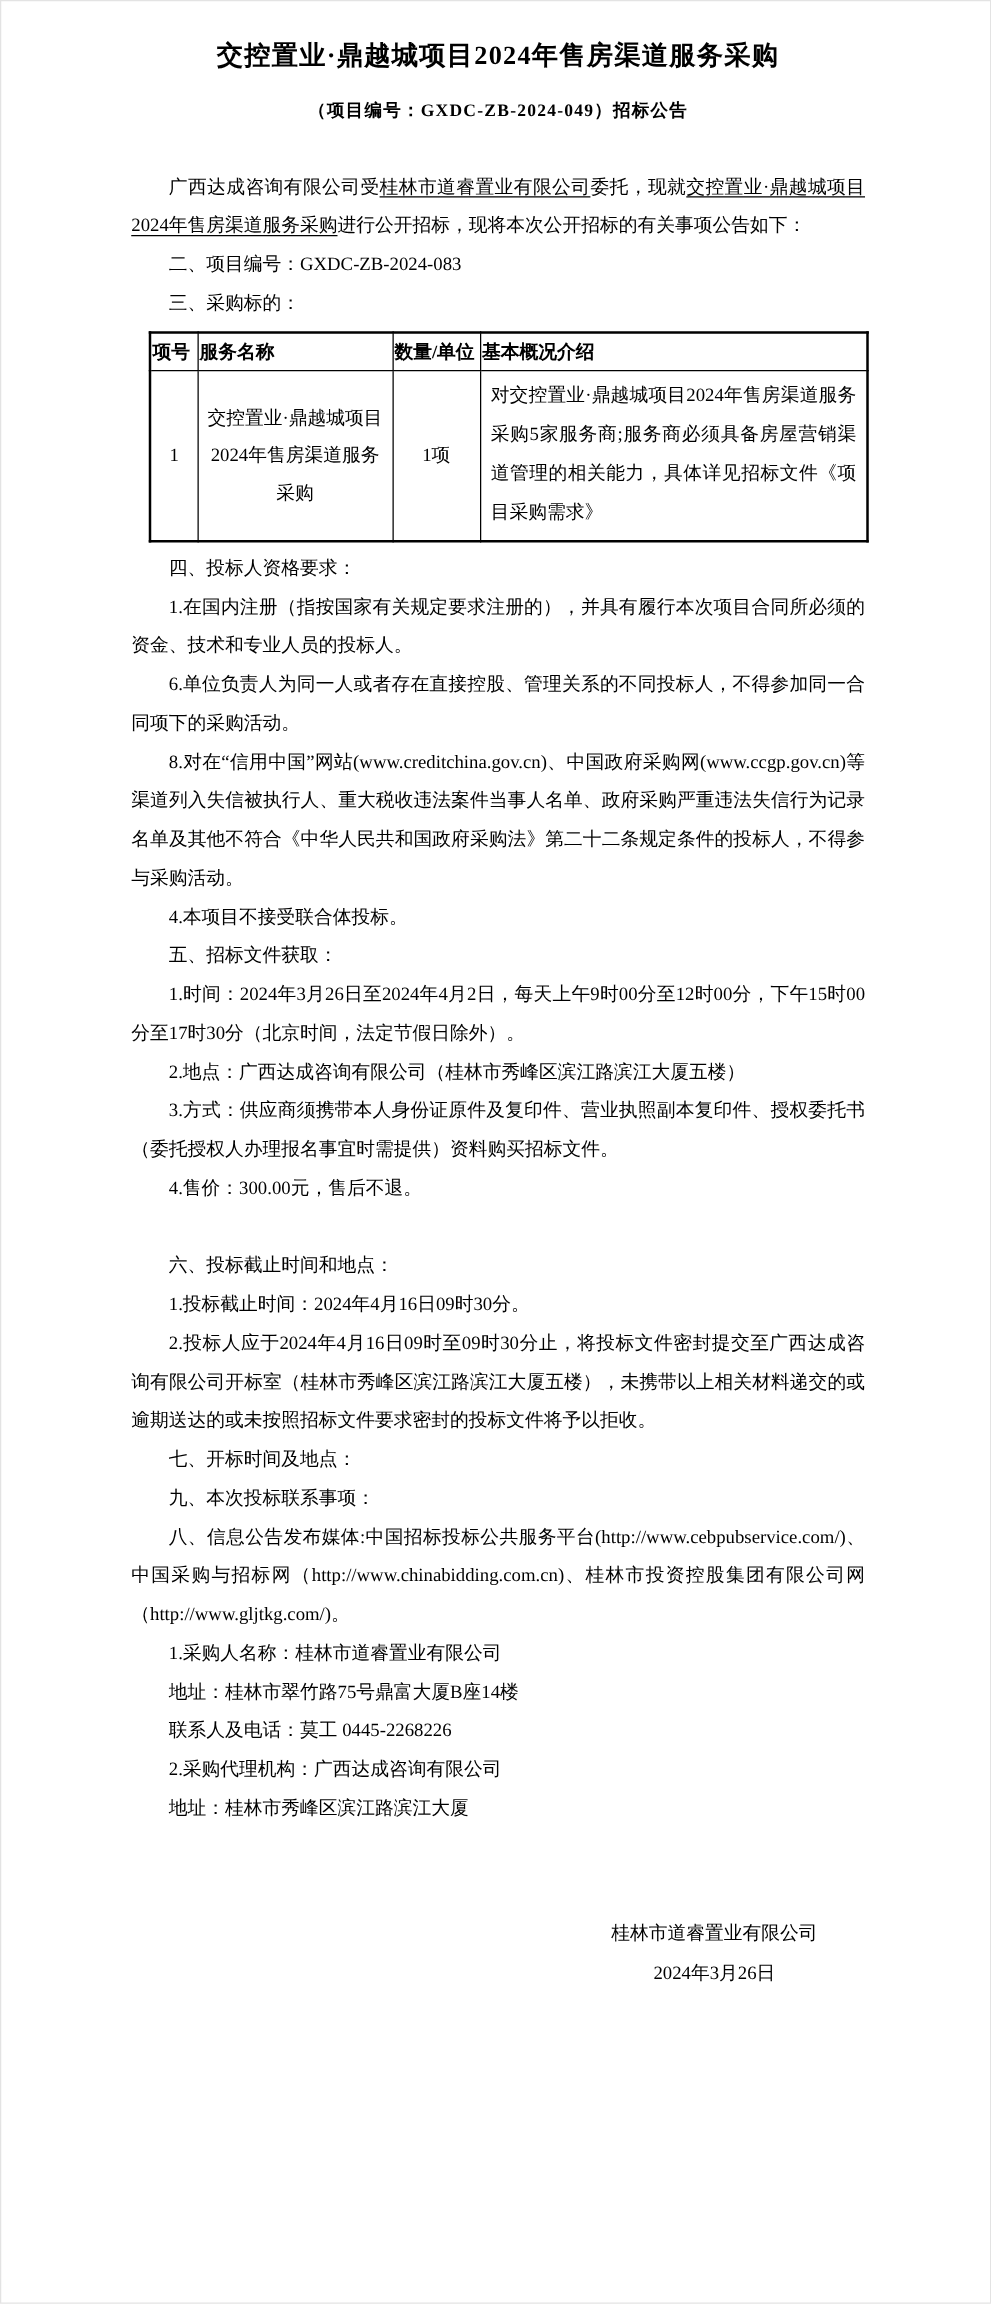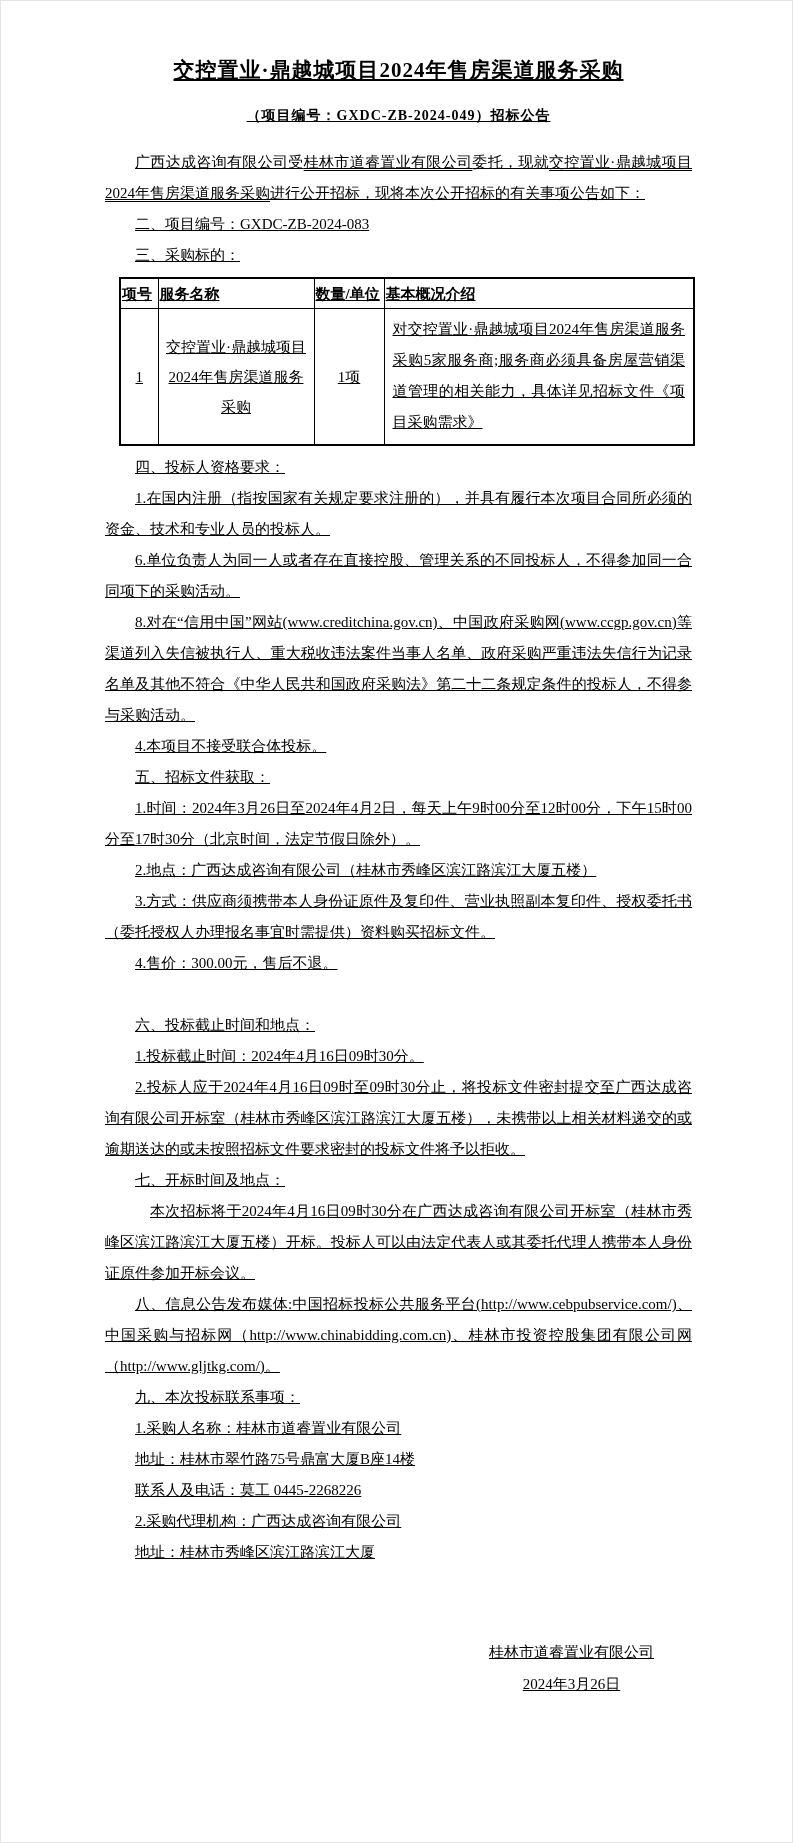--- a/index.html
+++ b/index.html
@@ -7,22 +7,21 @@
     width: 793px;
     height: 1843px;
     background: #ffffff;
     box-sizing: border-box;
     border: 1px solid #e3e3e3;
     font-family: "Liberation Serif", "DejaVu Serif", serif;
     color: #000000;
     overflow: hidden;
   }
   .page {
-    padding: 54px 100px 0 104px;
-    text-decoration: underline;
+    padding: 28px 100px 0 104px;
   }
   .doc-title {
     font-size: 21px;
     font-weight: bold;
     text-align: center;
     margin: 0;
     line-height: 30px;
     letter-spacing: 1px;
   }
   .doc-subtitle {
@@ -33,21 +32,21 @@
     line-height: 30px;
     letter-spacing: 1px;
   }
   .body-text p {
     font-size: 15px;
     line-height: 31px;
     margin: 0;
     text-indent: 2em;
     text-align: justify;
   }
-  .body-text { margin-top: 16px; }
+  .body-text { margin-top: 30px; }
   p.indent3 { text-indent: 3em; }
   .u { text-decoration: underline; text-underline-offset: 3px; }
   .gap-before { margin-top: 31px !important; }
 
   table.purchase-table {
     border-collapse: collapse;
     table-layout: fixed;
     width: 574px;
     margin: 6px 0 6px 14px;
     border: 2px solid #000;
@@ -139,25 +138,24 @@
     <p>1.时间：2024年3月26日至2024年4月2日，每天上午9时00分至12时00分，下午15时00分至17时30分（北京时间，法定节假日除外）。</p>
     <p>2.地点：广西达成咨询有限公司（桂林市秀峰区滨江路滨江大厦五楼）</p>
     <p>3.方式：供应商须携带本人身份证原件及复印件、营业执照副本复印件、授权委托书（委托授权人办理报名事宜时需提供）资料购买招标文件。</p>
     <p>4.售价：300.00元，售后不退。</p>
 
     <p class="gap-before">六、投标截止时间和地点：</p>
     <p>1.投标截止时间：2024年4月16日09时30分。</p>
     <p>2.投标人应于2024年4月16日09时至09时30分止，将投标文件密封提交至广西达成咨询有限公司开标室（桂林市秀峰区滨江路滨江大厦五楼），未携带以上相关材料递交的或逾期送达的或未按照招标文件要求密封的投标文件将予以拒收。</p>
 
     <p>七、开标时间及地点：</p>
-    <p class="indent3">本次招标将于2024年4月16日09时30分在广西达成咨询有限公司开标室（桂林市秀峰区滨江路滨江大厦五楼）开标。投标人可以由法定代表人或其委托代理人携带本人身份证原件参加开标会议。</p>
+
+    <p>九、本次投标联系事项：</p>
 
     <p>八、信息公告发布媒体:中国招标投标公共服务平台(http://www.cebpubservice.com/)、中国采购与招标网（http://www.chinabidding.com.cn)、桂林市投资控股集团有限公司网（http://www.gljtkg.com/)。</p>
-
-    <p>九、本次投标联系事项：</p>
     <p>1.采购人名称：桂林市道睿置业有限公司</p>
     <p>地址：桂林市翠竹路75号鼎富大厦B座14楼</p>
     <p>联系人及电话：莫工 0445-2268226</p>
     <p>2.采购代理机构：广西达成咨询有限公司</p>
     <p>地址：桂林市秀峰区滨江路滨江大厦</p>
 
   </div>
 
   <div class="signature">
     <p>桂林市道睿置业有限公司</p>

